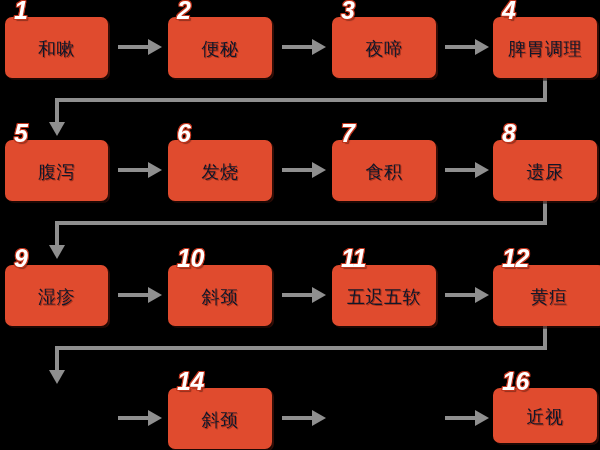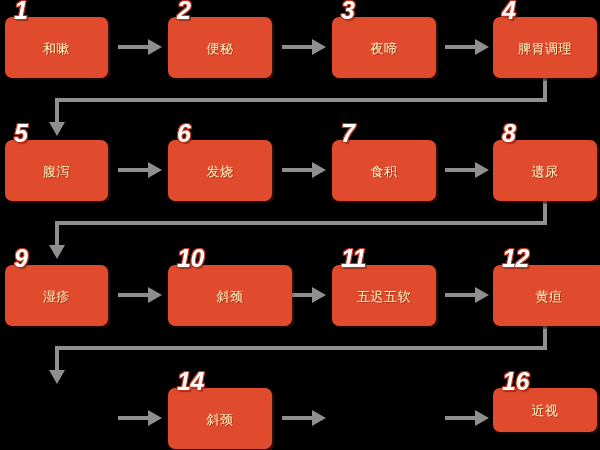--- a/index.html
+++ b/index.html
@@ -25,22 +25,22 @@
     box-shadow: 0 3px 0 rgba(0,0,0,0.42), 2px 2px 0 rgba(150,40,20,0.35);
     z-index: 5;
   }
   .node-label {
     position: absolute;
     left: 0;
     right: 0;
     top: 50%;
     transform: translateY(-45%);
     text-align: center;
-    color: #fef9c3;
-    font-size: 13px;
+    color: #0f172a;
+    font-size: 18px;
     line-height: 16px;
     letter-spacing: 0.5px;
     text-shadow: 1px 1px 0 rgba(120,25,10,0.55);
     white-space: nowrap;
   }
   .node-number {
     position: absolute;
     top: -19px;
     left: 9px;
     color: #ffffff;
@@ -126,38 +126,38 @@
   </div>
   <div class="node" style="left:493px;top:140px; width:104px; height:61px;">
     <span class="node-number">8</span>
     <span class="node-label">遗尿</span>
   </div>
 
   <div class="node" style="left:5px;  top:265px; width:103px; height:61px;">
     <span class="node-number">9</span>
     <span class="node-label">湿疹</span>
   </div>
-  <div class="node" style="left:168px;top:265px; width:124px; height:61px;padding-left:31px;">
+  <div class="node" style="left:168px;top:265px; width:104px; height:61px;padding-left:31px;">
     <span class="node-number">10</span>
     <span class="node-label">斜颈</span>
   </div>
   <div class="node" style="left:332px;top:265px; width:104px; height:61px;text-decoration:underline;">
     <span class="node-number">11</span>
     <span class="node-label">五迟五软</span>
   </div>
   <div class="node" style="left:493px;top:265px; width:112px; height:61px;">
     <span class="node-number">12</span>
     <span class="node-label">黄疸</span>
   </div>
 
   <div class="node" style="left:168px;top:388px; width:104px; height:61px;">
     <span class="node-number">14</span>
     <span class="node-label">斜颈</span>
   </div>
-  <div class="node" style="left:493px;top:388px; width:104px; height:44px;">
+  <div class="node" style="left:493px;top:388px; width:104px; height:55px;">
     <span class="node-number">16</span>
     <span class="node-label">近视</span>
   </div>
 
   <div class="conn conn-h" style="left:118px; top:45px; width:32px;"></div>
   <div class="arrowhead-right" style="left:148px; top:39px;"></div>
 
   <div class="conn conn-h" style="left:282px; top:45px; width:32px;"></div>
   <div class="arrowhead-right" style="left:312px; top:39px;"></div>
 

